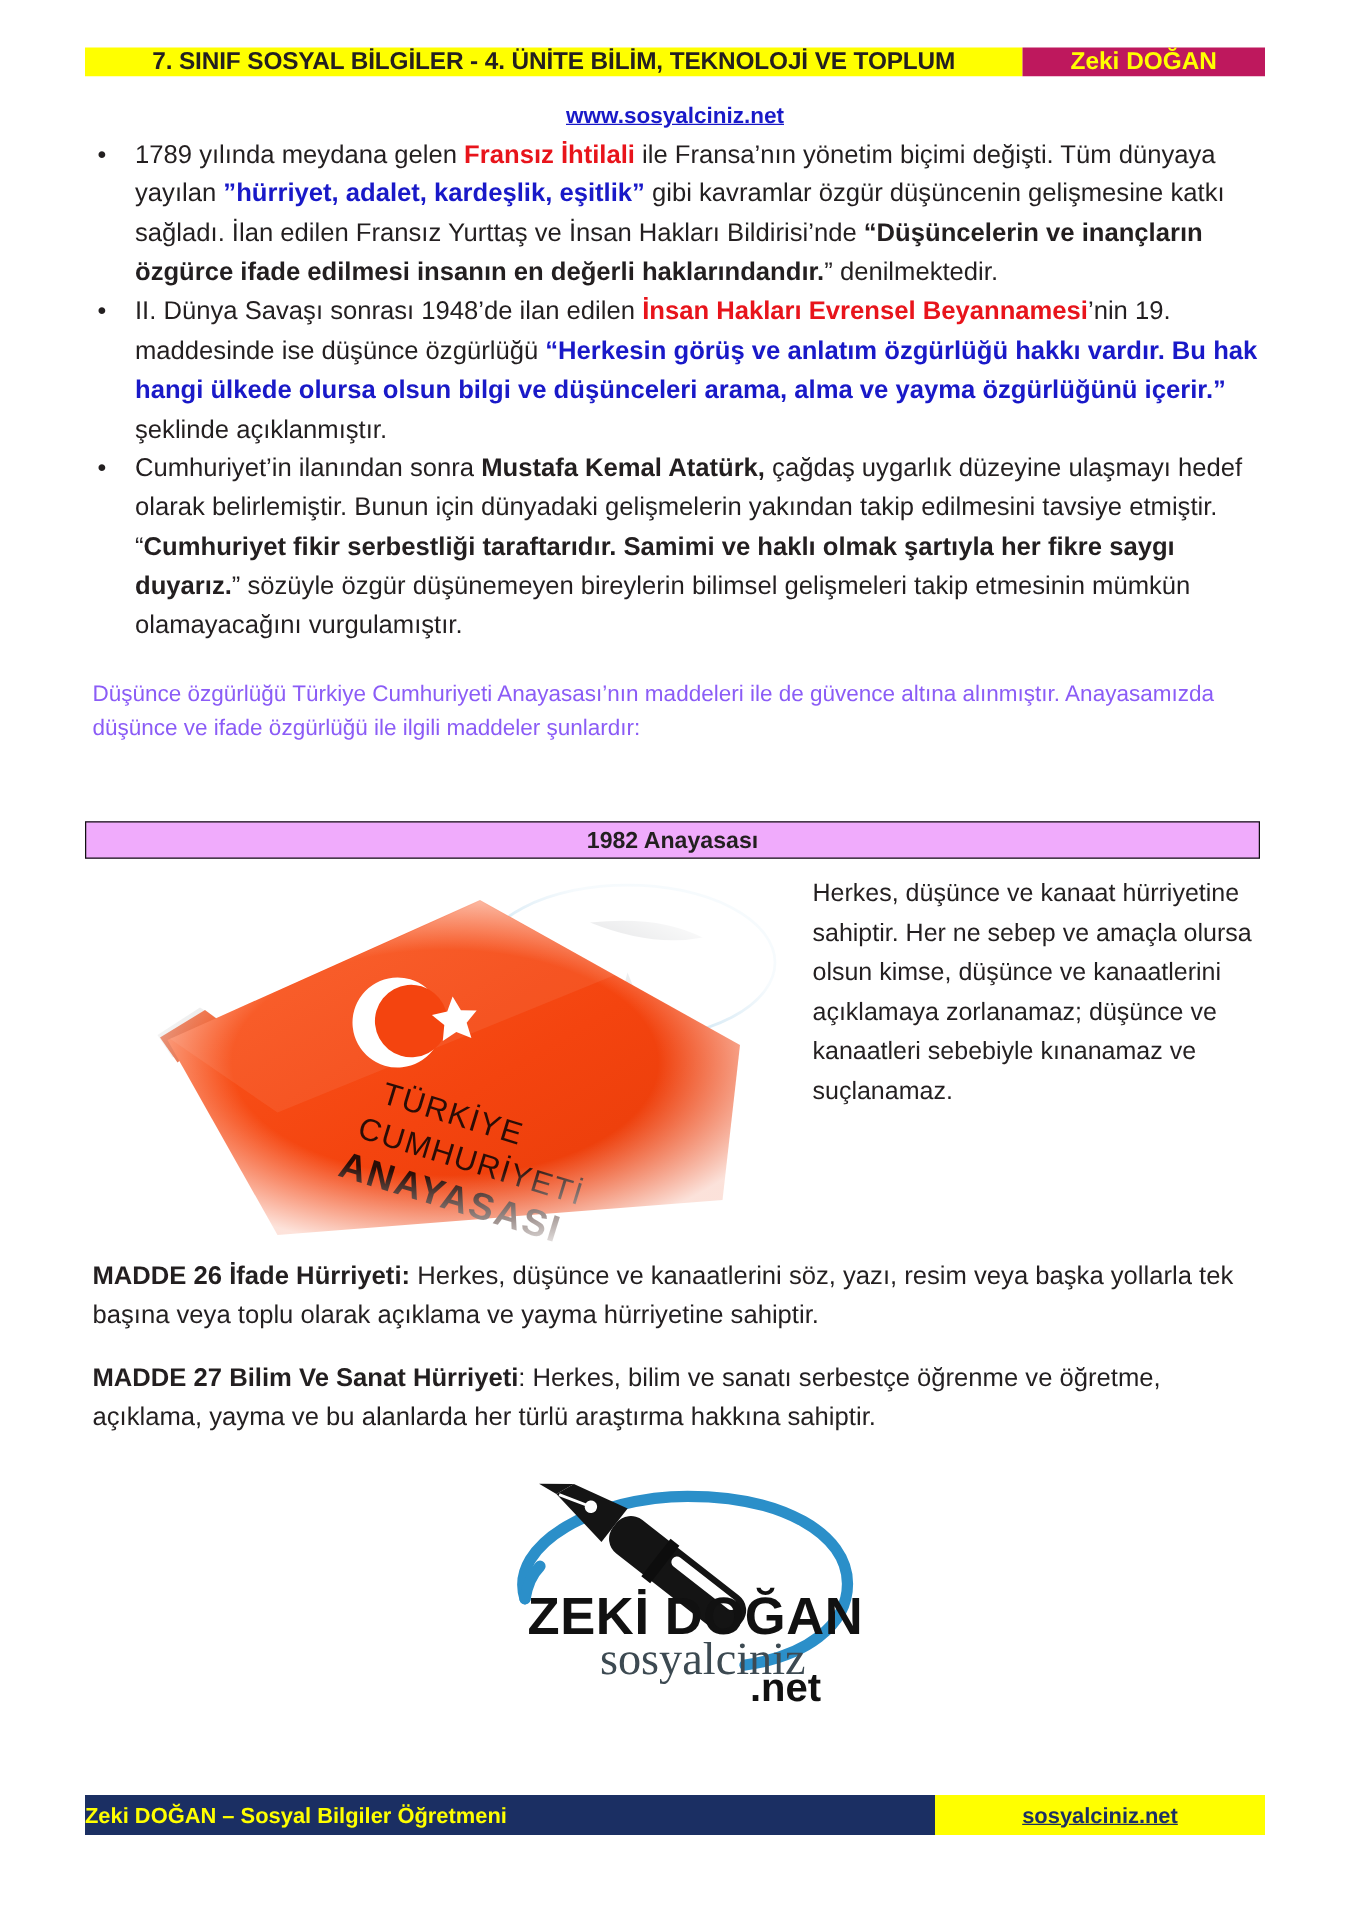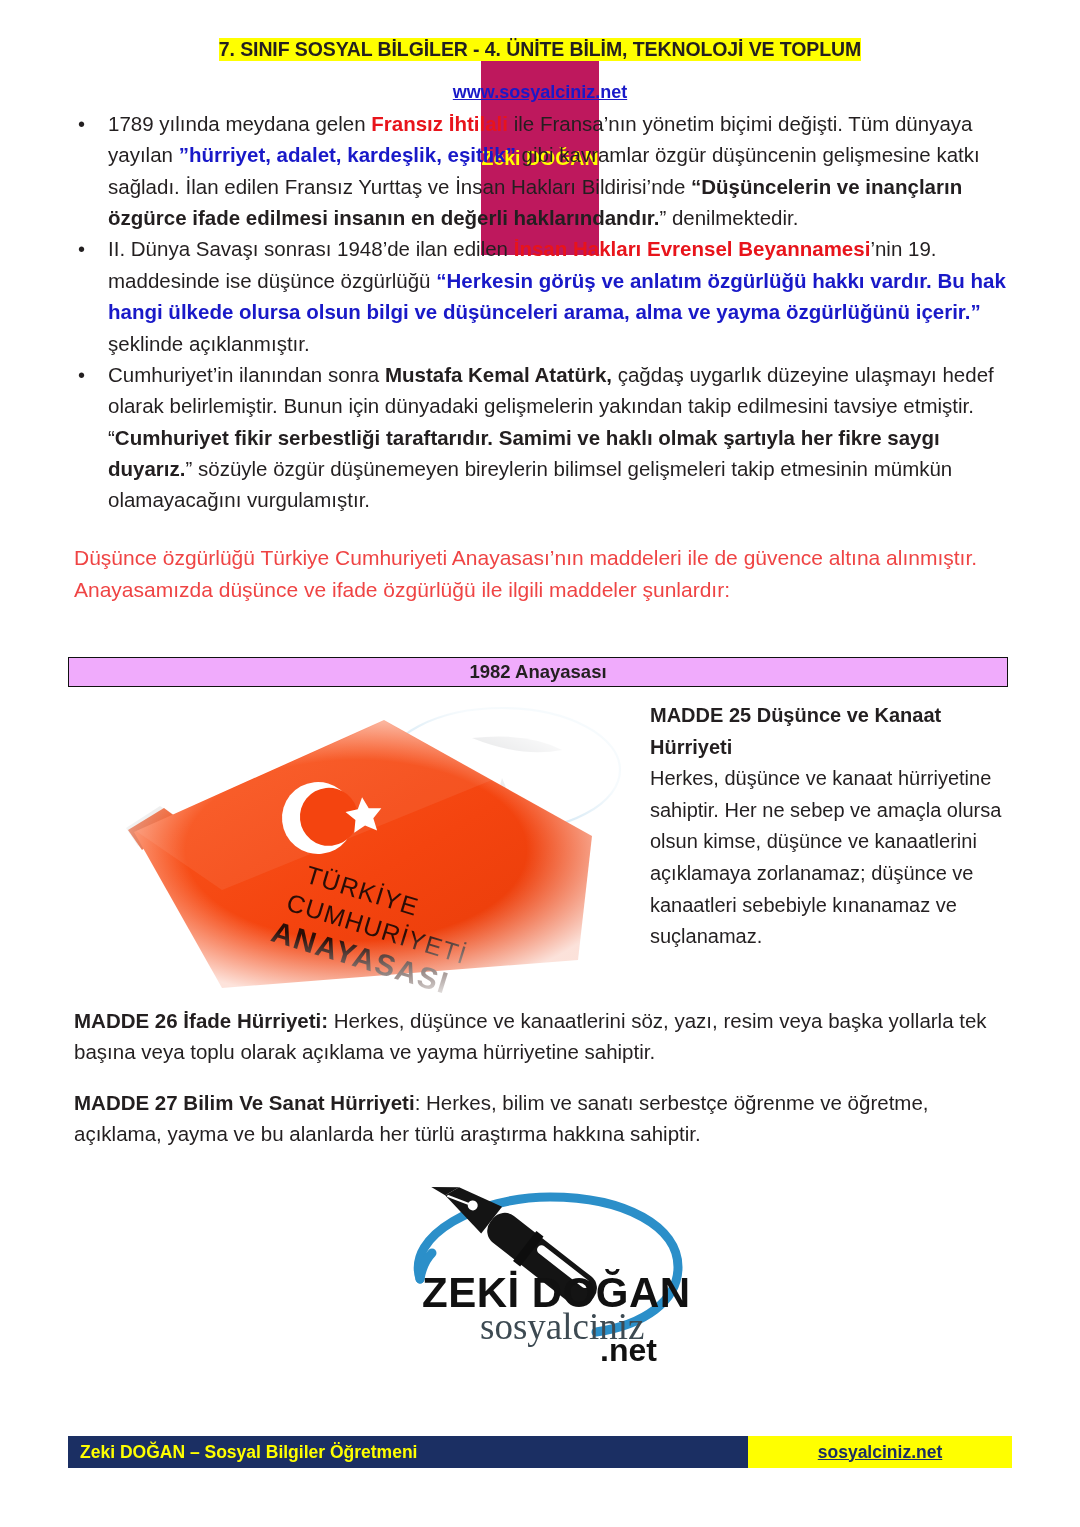--- a/index.html
+++ b/index.html
@@ -17,22 +17,21 @@
   }
 
   
   .header-bar {
     position: absolute;
     left: 68px;
     top: 38px;
     width: 944px;
     height: 38px;
     display: flex;
-    align-items: center;
-    flex-direction: column;
+    align-items: flex-start;
   }
   .header-title {
     flex: 1 1 auto;
     background: #ffff00;
     color: #231f20;
     font-weight: bold;
     font-size: 19.5px;
     letter-spacing: -0.1px;
     display: flex;
     align-items: center;
@@ -93,23 +92,23 @@
   }
   li.gap-after { margin-bottom: 26px; }
 
   b, strong { font-weight: bold; margin-top: 26px; }
   .red   { color: #e8141b; font-weight: bold; }
   .blue  { color: #1919c8; font-weight: bold; }
   .bk    { color: #231f20; font-weight: bold; }
 
   .para {
     margin: 26px 72px 0 74px;
-    font-size: 21px;
+    font-size: 18px;
     line-height: 1.53;
-    color: #ef4444;
+    color: #8b5cf6;
   }
 
   
   .anayasa-banner {
     position: absolute;
     left: 68px;
     top: 657px;
     width: 940px;
     height: 30px;
     background: #f0abfc;
@@ -186,21 +185,21 @@
     align-items: stretch;
   }
   .footer-left {
     flex: 1 1 auto;
     background: #1b2f63;
     color: #ffff00;
     font-weight: bold;
     font-size: 17.5px;
     display: flex;
     align-items: center;
-    padding-left: 12px;
+    padding-left: 0;
     white-space: nowrap;
   }
   .footer-right {
     flex: 0 0 264px;
     background: #ffff00;
     display: flex;
     align-items: center;
     justify-content: center;
   }
   .footer-right span {
@@ -283,21 +282,20 @@
         <text x="0" y="0" font-family="'Liberation Sans', sans-serif" font-size="25" letter-spacing="1.2" font-weight="500">TÜRKİYE</text>
         <text x="-10" y="32" font-family="'Liberation Sans', sans-serif" font-size="25" letter-spacing="1.2" font-weight="500">CUMHURİYETİ</text>
         <text x="-16" y="66" font-family="'Liberation Sans', sans-serif" font-size="30" letter-spacing="1.4" font-weight="bold">ANAYASASI</text>
       </g>
 
       <rect x="0" y="0" width="568" height="300" fill="url(#glow)"></rect>
     </svg>
   </div>
 
   <div class="madde25-text">
-    <span class="m25-title">MADDE 25 Düşünce ve Kanaat Hürriyeti</span>
     <span>Herkes, düşünce ve kanaat hürriyetine sahiptir. Her ne sebep ve amaçla olursa olsun kimse, düşünce ve kanaatlerini açıklamaya zorlanamaz; düşünce ve kanaatleri sebebiyle kınanamaz ve suçlanamaz.</span>
   </div>
 </div>
 
 <div class="madde-block" id="madde26">
   <b>MADDE 26 İfade Hürriyeti:</b><span> Herkes, düşünce ve kanaatlerini söz, yazı, resim veya başka yollarla tek başına veya toplu olarak açıklama ve yayma hürriyetine sahiptir.</span>
 </div>
 
 <div class="madde-block" id="madde27">
   <b>MADDE 27 Bilim Ve Sanat Hürriyeti</b><span>: Herkes, bilim ve sanatı serbestçe öğrenme ve öğretme, açıklama, yayma ve bu alanlarda her türlü araştırma hakkına sahiptir.</span>

